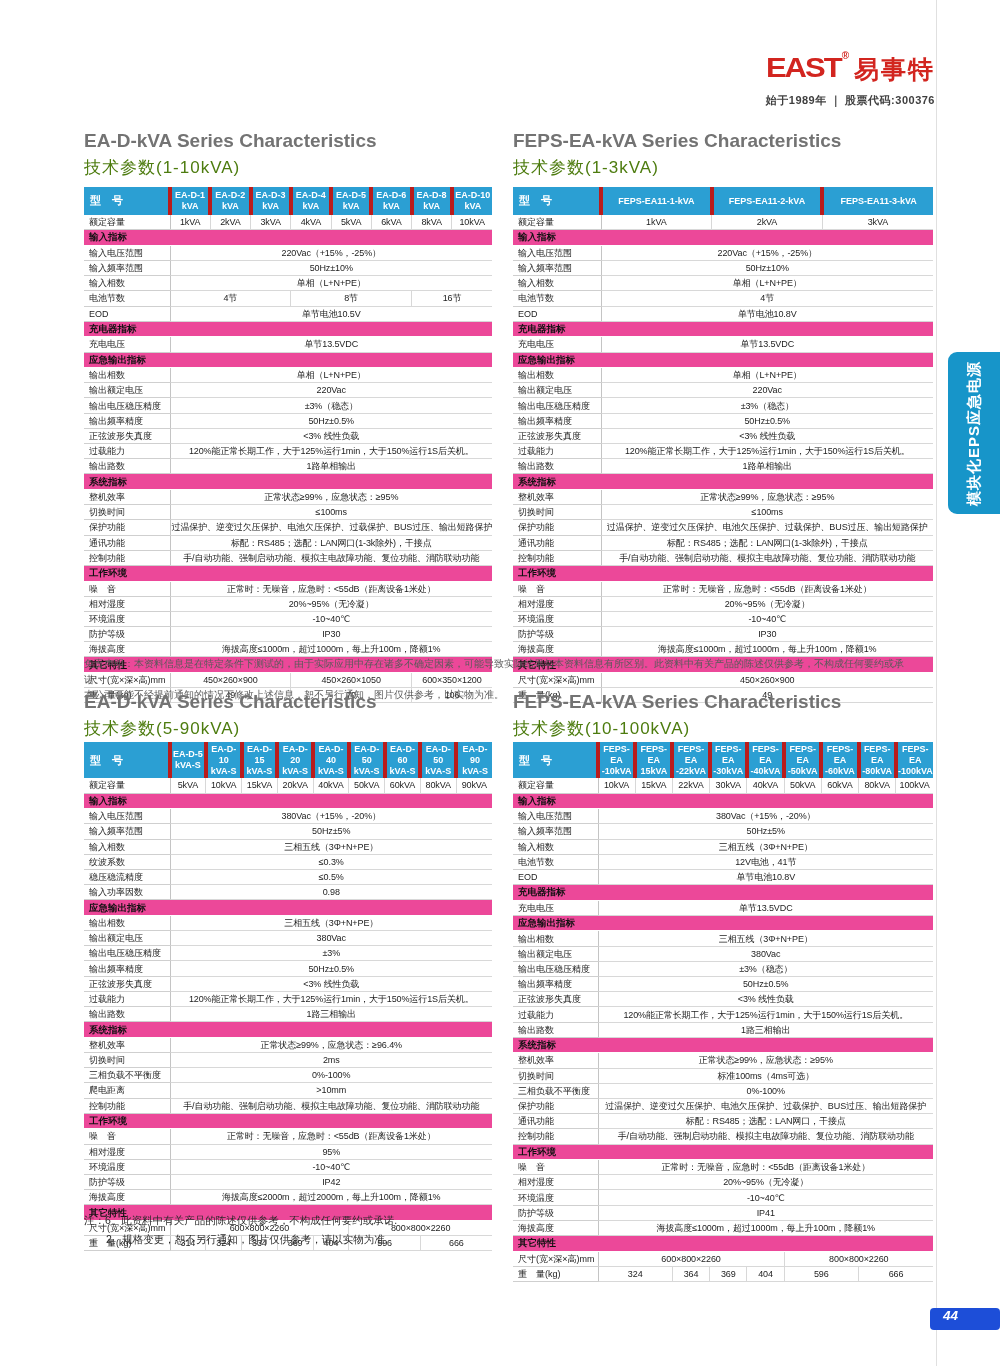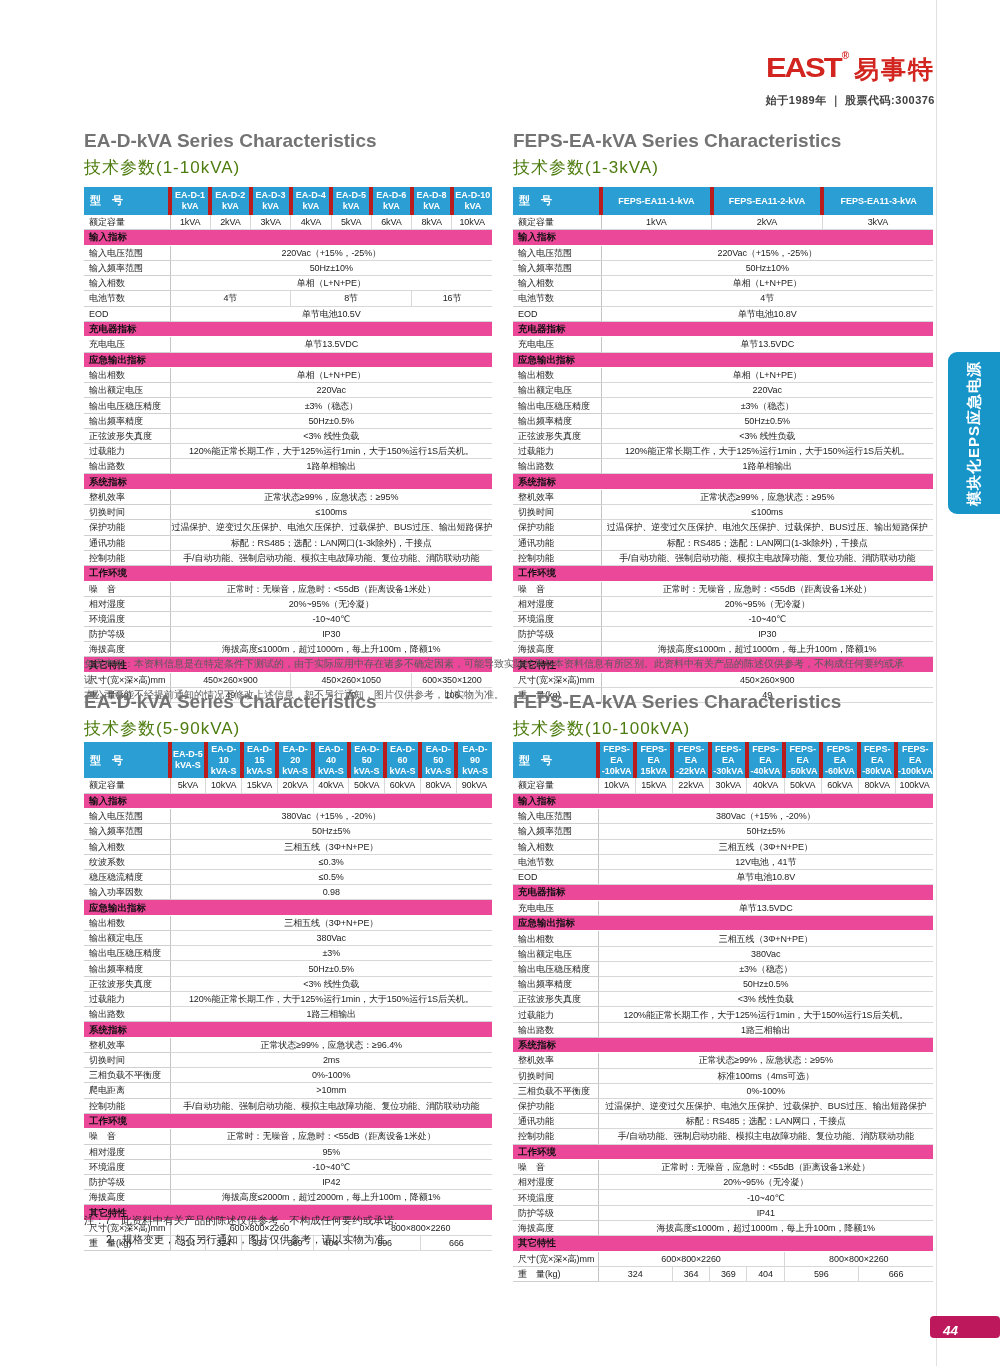--- a/index.html
+++ b/index.html
@@ -32,21 +32,21 @@
 
   
   .disclaimer{position:absolute;left:84px;top:656px;width:832px;font-size:10px;color:#5a5a5a;line-height:1.55;}
   .notes{position:absolute;left:84px;top:1211px;width:420px;font-size:10.5px;color:#2a2a2a;line-height:1.8;}
   .notes .n2{padding-left:22px;}
 
   
   .rail-line{position:absolute;left:936px;top:0;width:1px;height:1366px;background:#e0e0e0;}
   .side-tab{position:absolute;left:948px;top:352px;width:52px;height:162px;background:#1795c9;border-radius:9px 0 0 9px;display:flex;align-items:center;justify-content:center;}
   .side-tab span{display:inline-block;transform:rotate(-90deg);white-space:nowrap;color:#fff;font-weight:bold;font-size:15px;letter-spacing:1px;}
-  .page-badge{position:absolute;left:930px;top:1308px;width:70px;height:22px;background:#be185d;border-radius:4px;display:flex;align-items:flex-end;box-sizing:border-box;padding-left:13px;color:#fff;font-weight:bold;font-style:italic;font-size:13.5px;margin-top:8px;}
+  .page-badge{position:absolute;left:930px;top:1308px;width:70px;height:22px;background:#1d4ed8;border-radius:4px;display:flex;align-items:flex-start;box-sizing:border-box;padding-left:13px;color:#fff;font-weight:bold;font-style:italic;font-size:13.5px;}
 </style>
 </head>
 <body>
 
 <div class="sheet">
 
   <div class="logo-block">
     <div class="logo-line">
       <span class="logo-east">EAST</span><span class="logo-reg">®</span><span class="logo-cn">易事特</span>
     </div>
@@ -749,21 +749,21 @@
             <td class="val" colspan="1">369</td>
             <td class="val" colspan="1">404</td>
             <td class="val" colspan="2">596</td>
             <td class="val" colspan="2">666</td>
           </tr>
         </tbody>
       </table>
   </div>
 
   <div class="notes">
-    <div>注：7、此资料中有关产品的陈述仅供参考，不构成任何要约或承诺.</div>
+    <div>注：6、此资料中有关产品的陈述仅供参考，不构成任何要约或承诺.</div>
     <div class="n2">2、规格变更，恕不另行通知，图片仅供参考，请以实物为准.</div>
   </div>
 
   <div class="rail-line"></div>
   <div class="side-tab">
     <span>模块化EPS应急电源</span>
   </div>
   <div class="page-badge">
     <span>44</span>
   </div>

